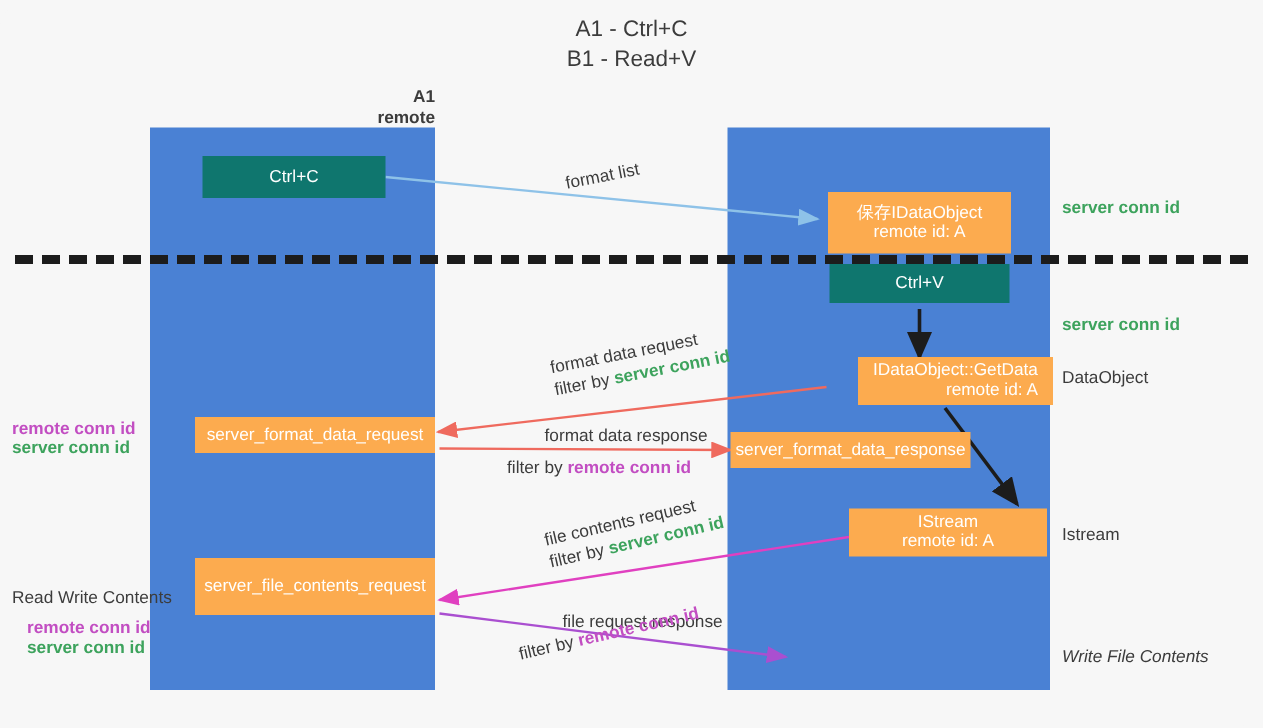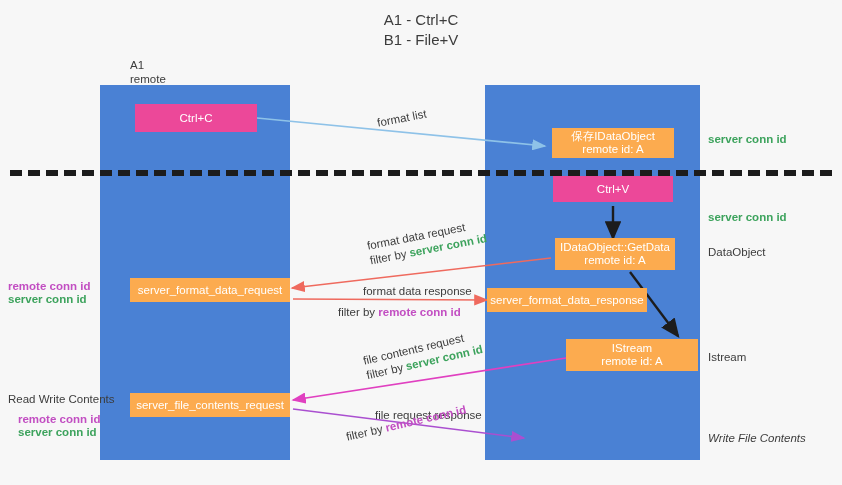--- a/index.html
+++ b/index.html
@@ -23,45 +23,46 @@
     left: 0; top: 10px; width: 842px;
     text-align: center;
     font-size: 15px;
     color: #3c3c3c;
     line-height: 20px;
     white-space: pre;
   }
 
   
   .colhead {
-    text-align: left;
+    text-align: right;
     font-size: 11.5px;
     color: #3c3c3c;
     line-height: 14px;
     white-space: pre;
+    font-weight: bold;
   }
 
   
   .lane {
     background: #4a81d4;
   }
 
   
   .box {
     display: flex;
     align-items: center;
     justify-content: center;
     text-align: center;
     color: #ffffff;
     font-size: 11.5px;
     line-height: 13px;
     white-space: pre;
     box-sizing: border-box;
   }
-  .box.green { background: #ec4899; }
+  .box.green { background: #0f766e; }
   .box.orange { background: #fcab4f; }
 
   
   .lbl {
     font-size: 11.5px;
     color: #3c3c3c;
     line-height: 14px;
     white-space: pre;
   }
   .lbl.green-t { color: #3da35d; font-weight: bold; }
@@ -85,21 +86,21 @@
     left: 10px; top: 170px;
     width: 822px; height: 0;
     border-top: 6px dashed #1c1c1c;
   }
 </style>
 </head>
 <body>
 
 <div id="stage">
 
-  <div class="abs title"><span>A1 - Ctrl+C</span><br><span>B1 - File+V</span></div>
+  <div class="abs title"><span>A1 - Ctrl+C</span><br><span>B1 - Read+V</span></div>
 
   <div class="abs colhead" style="left:130px; top:58px; width:160px;"><span>A1</span><br><span>remote</span></div>
   <div class="abs colhead" style="left:520px; top:58px; width:180px;margin-top:28px;"><span>B1</span><br><span>connection</span></div>
 
   <div class="abs lane" style="left:100px; top:85px; width:190px; height:375px;"></div>
   <div class="abs lane" style="left:485px; top:85px; width:215px; height:375px;"></div>
 
   <svg class="overlay" viewBox="0 0 842 485">
     <defs>
       <marker id="ar-blue" markerWidth="9" markerHeight="7" refX="8" refY="3.5" orient="auto">
@@ -131,36 +132,36 @@
 
     <line x1="566" y1="358" x2="293" y2="400" stroke="#e040c0" stroke-width="1.6" marker-end="url(#ar-magenta)"></line>
 
     <line x1="293" y1="409" x2="524" y2="438" stroke="#aa4fd0" stroke-width="1.6" marker-end="url(#ar-purple)"></line>
   </svg>
 
   <div class="dashline"></div>
 
   <div class="abs box green" style="left:135px; top:104px; width:122px; height:28px;">Ctrl+C</div>
 
-  <div class="abs box orange" style="left:552px; top:128px; width:122px; height:30px;">保存IDataObject
+  <div class="abs box orange" style="left:552px; top:128px; width:122px; height:41px;">保存IDataObject
 remote id: A</div>
 
   <div class="abs box green" style="left:553px; top:176px; width:120px; height:26px;">Ctrl+V</div>
 
-  <div class="abs box orange" style="left:555px; top:238px; width:120px; height:32px;">IDataObject::GetData
+  <div class="abs box orange" style="left:572px; top:238px; width:130px; height:32px;text-align:right;">IDataObject::GetData
 remote id: A</div>
 
   <div class="abs box orange" style="left:566px; top:339px; width:132px; height:32px;">IStream
 remote id: A</div>
 
   <div class="abs box orange" style="left:130px; top:278px; width:160px; height:24px;">server_format_data_request</div>
 
   <div class="abs box orange" style="left:487px; top:288px; width:160px; height:24px;text-align:center;">server_format_data_response</div>
 
-  <div class="abs box orange" style="left:130px; top:393px; width:160px; height:24px;">server_file_contents_request</div>
+  <div class="abs box orange" style="left:130px; top:372px; width:160px; height:38px;">server_file_contents_request</div>
 
 
   <div class="abs lbl green-t" style="left:708px; top:132px;">server conn id</div>
   <div class="abs lbl green-t" style="left:708px; top:210px;">server conn id</div>
   <div class="abs lbl" style="left:708px; top:245px;">DataObject</div>
   <div class="abs lbl" style="left:708px; top:350px;">Istream</div>
   <div class="abs lbl" style="left:708px; top:431px;font-style:italic;">Write File Contents</div>
 
   <div class="abs lbl purple-t" style="left:8px; top:279px;">remote conn id</div>
   <div class="abs lbl green-t" style="left:8px; top:292px;">server conn id</div>

